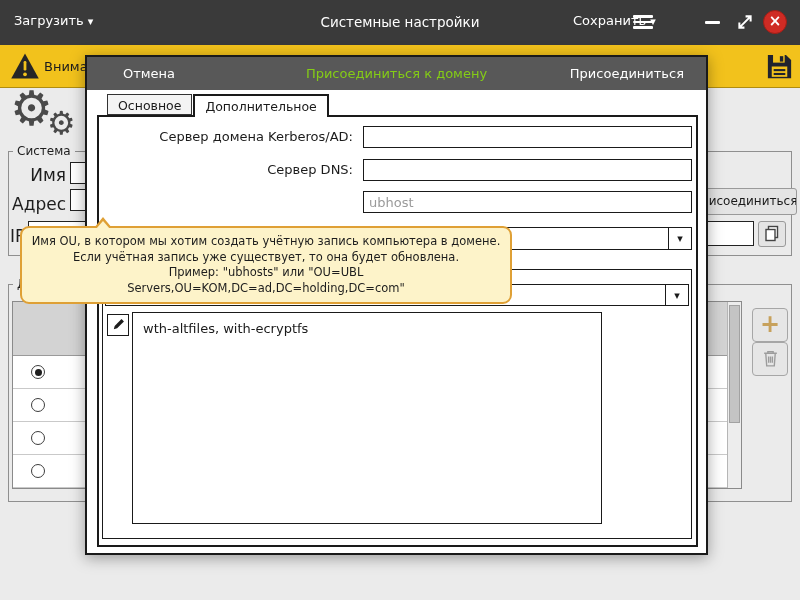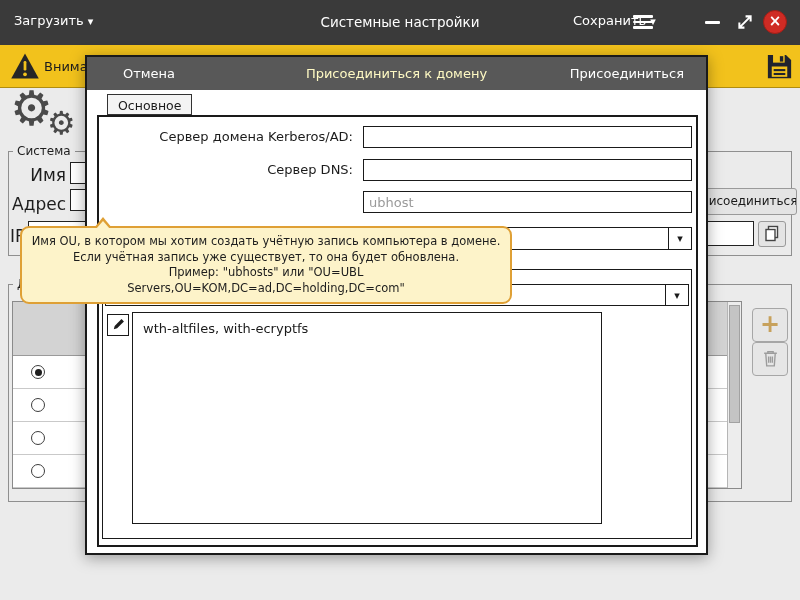--- a/index.html
+++ b/index.html
@@ -72,21 +72,21 @@
   .plus-btn, .trash-btn { position:absolute; left:752px; width:36px; height:34px; background:#e6e6e6;
     border:1px solid #a6a6a6; border-radius:4px; text-align:center; }
   .plus-btn { top:220px; color:#c7a15c; font-size:24px; font-weight:bold; line-height:30px; }
   .trash-btn { top:254px; padding-top:6px; }
 
   
   .dialog { position:absolute; left:85px; top:55px; width:623px; height:500px; background:#fff;
     border:2px solid #1a1a1a; z-index:20; box-shadow:0 3px 14px rgba(0,0,0,.35); }
   .dlg-header { position:absolute; left:0; top:0; right:0; height:33px; background:#585858; }
   .dlg-cancel { position:absolute; left:36px; top:9px; color:#fff; font-size:13px; }
-  .dlg-title  { position:absolute; left:0; right:0; top:9px; text-align:center; color:#fef9c3; font-size:13px; }
+  .dlg-title  { position:absolute; left:0; right:0; top:9px; text-align:center; color:#84cc16; font-size:13px; }
   .dlg-join   { position:absolute; right:22px; top:9px; color:#fff; font-size:13px; }
 
   .tabs { position:absolute; left:20px; top:37px; height:23px; display:flex; gap:1px; }
   .tab { font-size:12.5px; padding:3px 10px; border:1.5px solid #333; background:#f4f4f4; height:21px;
     white-space:nowrap; }
   .tab.active { background:#fff; border:2px solid #1a1a1a; border-bottom:none; height:23px; z-index:3; }
 
   .panel { position:absolute; left:10px; top:58px; width:601px; height:432px; border:2px solid #1a1a1a; background:#fff; }
 
   .f-label { position:absolute; right:353px; font-size:13px; white-space:nowrap; color:#1b1b1b; }
@@ -221,20 +221,21 @@
 
   <div class="dialog">
     <div class="dlg-header">
       <div class="dlg-cancel">Отмена</div>
       <div class="dlg-title">Присоединиться к домену</div>
       <div class="dlg-join">Присоединиться</div>
     </div>
 
     <div class="tabs">
       <div class="tab">Основное</div>
+      <div class="tab active">Дополнительное</div>
     </div>
 
     <div class="panel"></div>
 
     <div class="f-label lab-kerberos">Сервер домена Kerberos/AD:</div>
     <input class="f-input inp-kerberos" value="" style="">
     <div class="f-label lab-dns">Сервер DNS:</div>
     <input class="f-input inp-dns" value="" style="">
     <input class="f-input inp-ou" placeholder="ubhost" style="">
 

